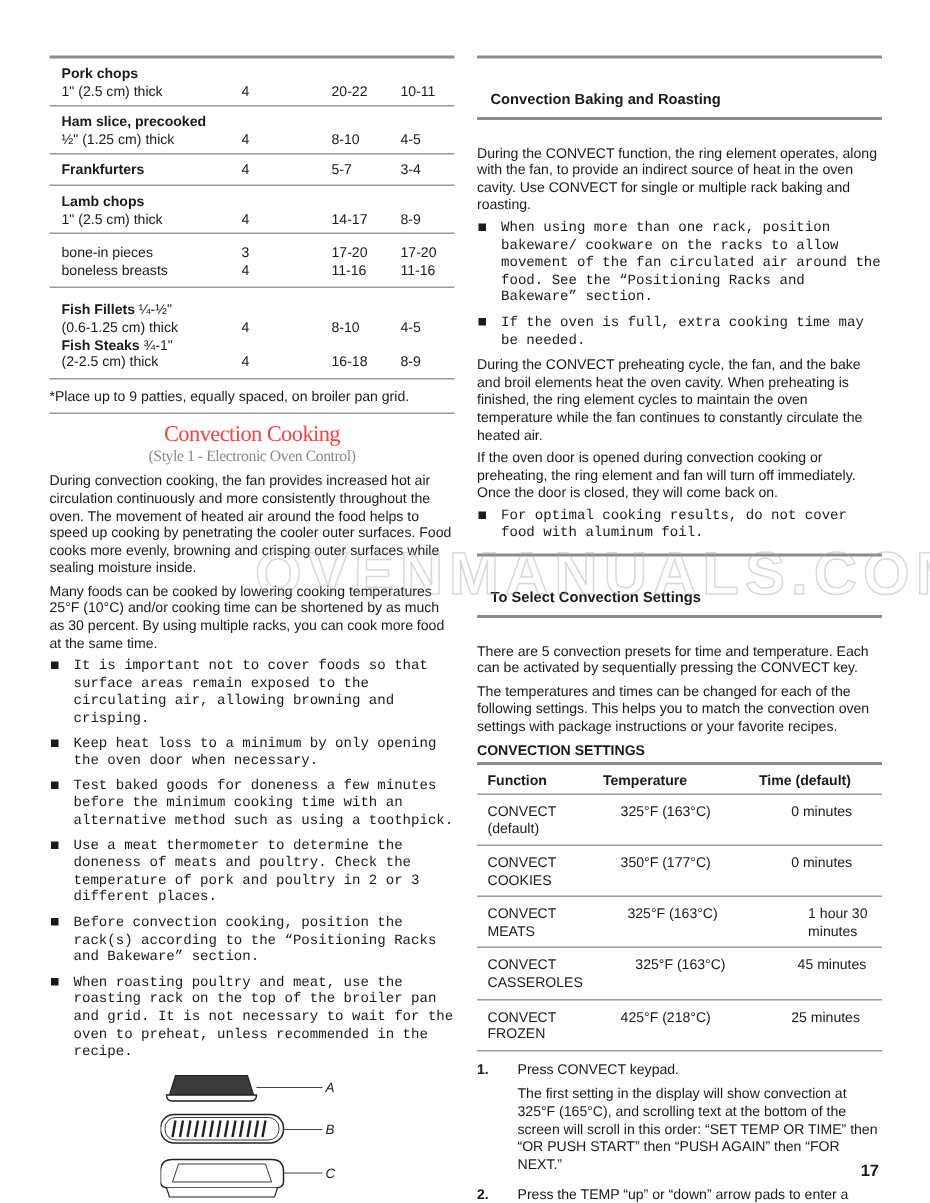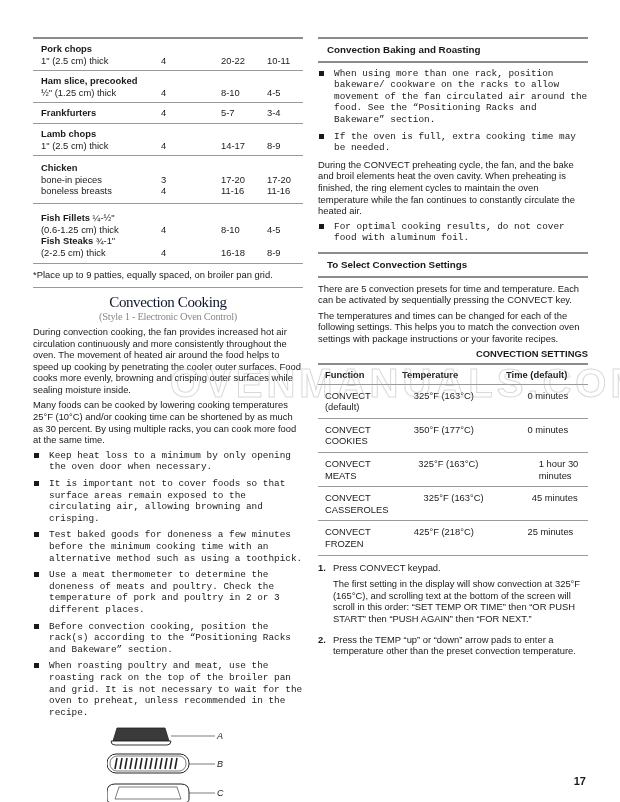--- a/index.html
+++ b/index.html
@@ -25,21 +25,21 @@
   .broil-row .c4 { width: 36px; }
   .broil-row .line { display: flex; }
   .broil-row .line .food { padding-left: 0; }
   .stack { display: flex; flex-direction: column; width: 100%; padding-left: 8px; }
   .stack .line .food { width: 120px; }
   .footnote { padding: 5px 0 6px 0; border-bottom: 1.5px solid #9a9a9a; }
 
   
   .serif-title {
     font-family: "Liberation Serif", serif;
-    color: #0f172a;
+    color: #ef4444;
     text-align: center;
     font-size: 15px;
     line-height: 17px;
     margin-top: 6px;
     letter-spacing: -0.4px;
   }
   .serif-sub {
     font-family: "Liberation Serif", serif;
     color: #8a8a8a;
     text-align: center;
@@ -62,38 +62,38 @@
   .figure { position: relative; height: 130px; margin-top: 2px; }
   .figure svg { position: absolute; left: 74px; top: 0; }
   .fig-legend { position: absolute; left: 113px; top: 90px; font-style: italic; font-size: 8.2px; line-height: 10.5px; }
 
   
   .box-heading {
     border-top: 2px solid #8c8c8c;
     border-bottom: 2px solid #8c8c8c;
     font-weight: bold;
     font-size: 9.8px;
-    padding: 5px 0 5px 9px;
-    margin-bottom: 5px;
-  }
-  .sub-bold { font-weight: bold; margin: 2px 0 3px 0; text-align: right; }
+    padding: 22px 0 5px 9px;
+    margin-bottom: 16px;
+  }
+  .sub-bold { font-weight: bold; margin: 2px 0 3px 0; }
   .conv-table { border-top: 2px solid #8c8c8c; }
   .conv-head { display: flex; font-weight: bold; padding: 4px 0 3px 0; border-bottom: 1.5px solid #9a9a9a; }
   .conv-row { display: flex; padding: 5px 0 5px 0; border-bottom: 1.5px solid #9a9a9a; gap: 35px; }
   .conv-head .f, .conv-row .f { width: 84px; padding-left: 7px; }
   .conv-head .t, .conv-row .t { width: 104px; }
   .conv-head .d, .conv-row .d { width: 80px; }
   .conv-table .conv-row:last-child { border-bottom: none; }
   .conv-end { border-bottom: 1.5px solid #9a9a9a; }
 
   ol.steps { list-style: none; }
   ol.steps li { display: flex; margin-bottom: 4px; }
   ol.steps li .num { width: 15px; font-weight: bold; flex: 0 0 auto; }
   ol.steps li .body { flex: 1; }
-  ol.steps li .body p { margin-bottom: 5px; }
+  ol.steps li .body p { margin-bottom: 5px; margin-left: 12px; }
 
   .page-number { position: absolute; right: 34px; top: 776px; font-weight: bold; font-size: 11px; }
 
   .watermark {
     position: absolute; left: 170px; top: 378px;
     font-family: "Liberation Sans", sans-serif;
     font-weight: bold; font-size: 40px; letter-spacing: 4px;
     color: transparent;
     -webkit-text-stroke: 1px rgba(170,170,170,0.45);
     pointer-events: none;
@@ -143,23 +143,20 @@
           <div>1" (2.5 cm) thick</div>
         </div>
         <div class="c2" style="padding-top:11.6px">4</div>
         <div class="c3" style="padding-top:11.6px">14-17</div>
         <div class="c4" style="padding-top:11.6px">8-9</div>
       </div>
 
       <div class="broil-row" style="padding-top:6px;padding-bottom:6px">
         <div class="stack" style="padding-left:8px">
           <div class="line">
-              <div class="food" style="font-weight:bold">Chicken</div>
-            </div>
-          <div class="line">
             <div class="food" style="width:120px">bone-in pieces</div>
             <div class="c2">3</div>
             <div class="c3">17-20</div>
             <div class="c4">17-20</div>
           </div>
           <div class="line">
             <div class="food" style="width:120px">boneless breasts</div>
             <div class="c2">4</div>
             <div class="c3">11-16</div>
             <div class="c4">11-16</div>
@@ -195,25 +192,25 @@
 
     <div class="serif-title">Convection Cooking</div>
     <div class="serif-sub">(Style 1 - Electronic Oven Control)</div>
 
     <p class="para">During convection cooking, the fan provides increased hot air circulation continuously and more consistently throughout the oven. The movement of heated air around the food helps to speed up cooking by penetrating the cooler outer surfaces. Food cooks more evenly, browning and crisping outer surfaces while sealing moisture inside.</p>
     <p class="para">Many foods can be cooked by lowering cooking temperatures 25°F (10°C) and/or cooking time can be shortened by as much as 30 percent. By using multiple racks, you can cook more food at the same time.</p>
 
     <ul class="bullets">
       <li>
           <span class="sq"></span>
+          <span class="txt">It is important not to cover foods so that surface areas remain exposed to the circulating air, allowing browning and crisping.</span>
+        </li>
+      <li>
+          <span class="sq"></span>
           <span class="txt">Keep heat loss to a minimum by only opening the oven door when necessary.</span>
-        </li>
-      <li>
-          <span class="sq"></span>
-          <span class="txt">It is important not to cover foods so that surface areas remain exposed to the circulating air, allowing browning and crisping.</span>
         </li>
       <li>
           <span class="sq"></span>
           <span class="txt">Test baked goods for doneness a few minutes before the minimum cooking time with an alternative method such as using a toothpick.</span>
         </li>
       <li>
           <span class="sq"></span>
           <span class="txt">Use a meat thermometer to determine the doneness of meats and poultry. Check the temperature of pork and poultry in 2 or 3 different places.</span>
         </li>
       <li>
@@ -263,31 +260,33 @@
       <div class="fig-legend">
         <div>A. Roasting rack</div>
         <div>B. Broiler grid</div>
 
       </div>
     </div>
   </div>
 
   <div class="col-right">
     <div class="box-heading">Convection Baking and Roasting</div>
+    <p class="para">During the CONVECT function, the ring element operates, along with the fan, to provide an indirect source of heat in the oven cavity. Use CONVECT for single or multiple rack baking and roasting.</p>
     <ul class="bullets">
       <li>
           <span class="sq"></span>
           <span class="txt">When using more than one rack, position bakeware/ cookware on the racks to allow movement of the fan circulated air around the food. See the “Positioning Racks and Bakeware” section.</span>
         </li>
       <li>
           <span class="sq"></span>
           <span class="txt">If the oven is full, extra cooking time may be needed.</span>
         </li>
     </ul>
     <p class="para">During the CONVECT preheating cycle, the fan, and the bake and broil elements heat the oven cavity. When preheating is finished, the ring element cycles to maintain the oven temperature while the fan continues to constantly circulate the heated air.</p>
+    <p class="para">If the oven door is opened during convection cooking or preheating, the ring element and fan will turn off immediately. Once the door is closed, they will come back on.</p>
     <ul class="bullets">
       <li>
           <span class="sq"></span>
           <span class="txt">For optimal cooking results, do not cover food with aluminum foil.</span>
         </li>
     </ul>
 
     <div class="box-heading" style="margin-top:8px">To Select Convection Settings</div>
     <p class="para">There are 5 convection presets for time and temperature. Each can be activated by sequentially pressing the CONVECT key.</p>
     <p class="para">The temperatures and times can be changed for each of the following settings. This helps you to match the convection oven settings with package instructions or your favorite recipes.</p>

